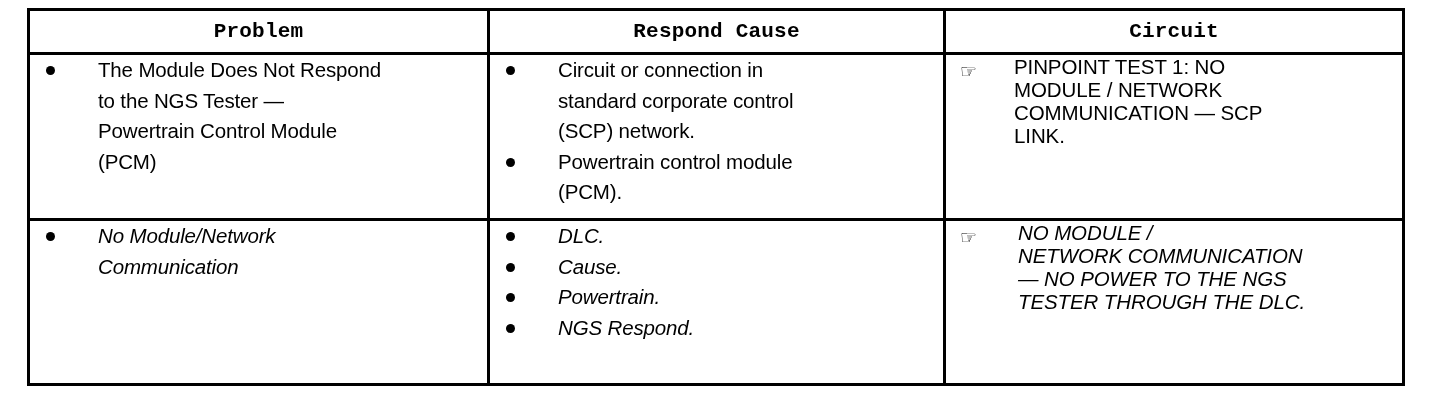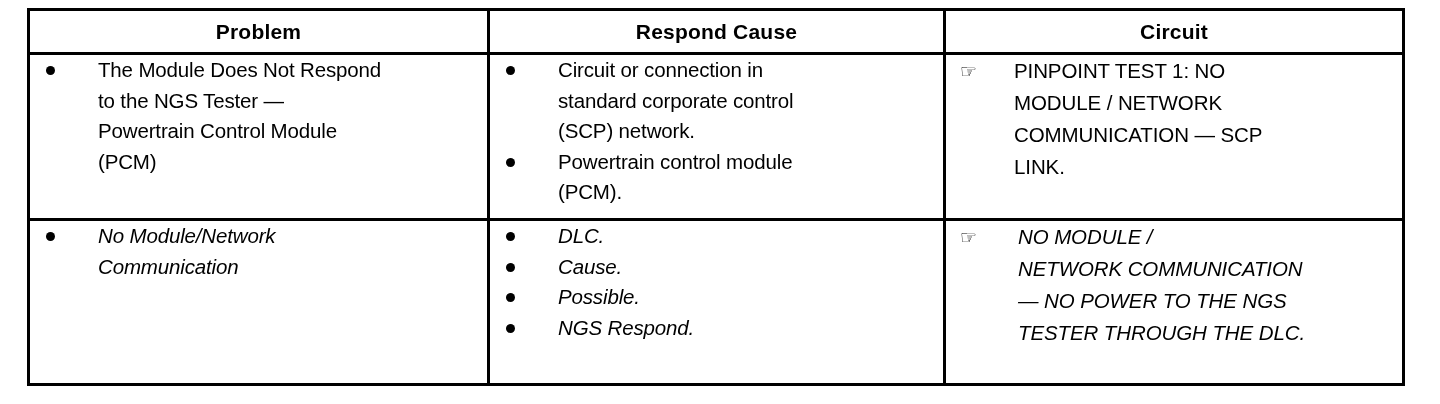--- a/index.html
+++ b/index.html
@@ -45,20 +45,21 @@
     vertical-align: top;
     padding: 0;
     background: #fff;
   }
 
   
   .hdr-row th {
     height: 41px;
     text-align: center;
     vertical-align: middle;
+    font-family: Liberation Mono, monospace;
   }
   .hdr-label {
     display: block;
     font-size: 21px;
     font-weight: bold;
     letter-spacing: 0.2px;
     line-height: 24px;
     text-align: center;
   }
 
@@ -108,21 +109,21 @@
     position: absolute;
     left: 4px;
     top: 1px;
     font-size: 19px;
     line-height: 30px;
     font-family: "DejaVu Sans", sans-serif;
   }
   .action-block .action-text {
     display: block;
     font-size: 20.5px;
-    line-height: 32px;
+    line-height: 23px;
     letter-spacing: -0.1px;
     white-space: pre-line;
   }
   .action-block.indent-2 { padding-left: 62px; }
 </style>
 </head>
 <body>
 
 <div id="page">
 
@@ -216,21 +217,21 @@
               <li>
                 <span class="bullet-dot"></span>
                 <span class="li-text">DLC.</span>
               </li>
               <li>
                 <span class="bullet-dot"></span>
                 <span class="li-text">Cause.</span>
               </li>
               <li>
                 <span class="bullet-dot"></span>
-                <span class="li-text">Possible.</span>
+                <span class="li-text">Powertrain.</span>
               </li>
               <li>
                 <span class="bullet-dot"></span>
                 <span class="li-text">NGS Respond.</span>
               </li>
             </ul>
           </div>
         </td>
 
         <td>

